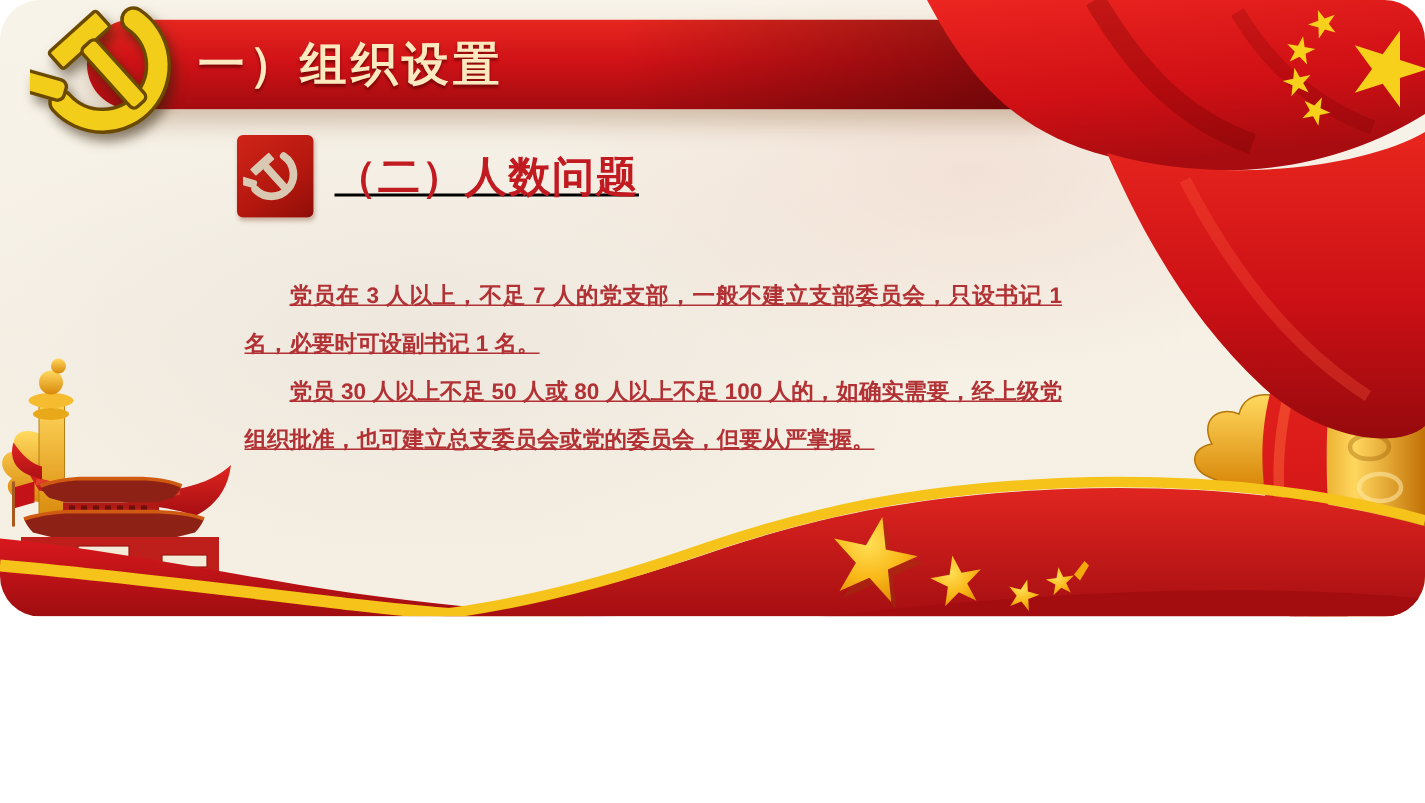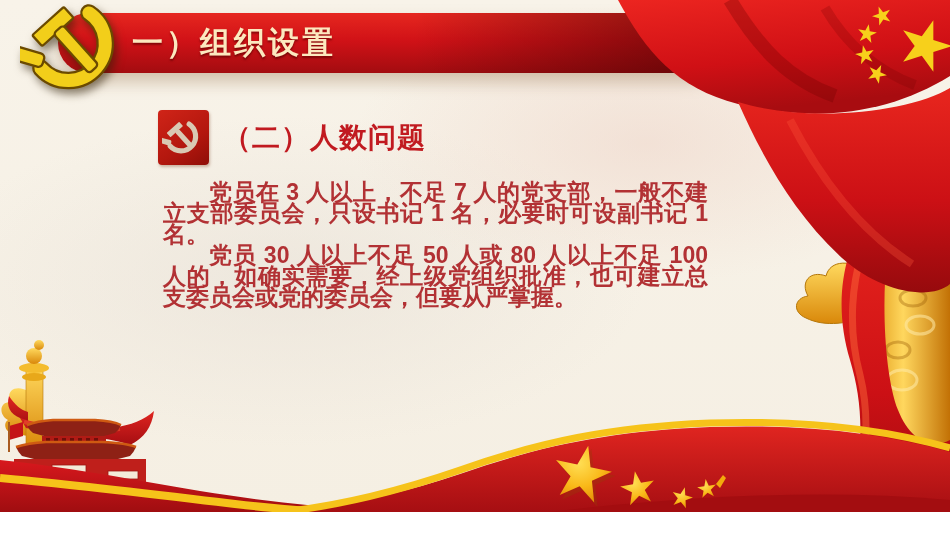--- a/index.html
+++ b/index.html
@@ -1,24 +1,25 @@
 <!DOCTYPE html>
 <html><head>
 <meta charset="utf-8">
 <style>
   html,body{margin:0;padding:0;}
   body{font-family:"Liberation Sans", sans-serif;}
   .slide{
     position:relative;
-    width:950px;height:512px;
+    width:950px;height:411px;
     overflow:hidden;
     background:
       radial-gradient(420px 200px at 68% 28%, rgba(236,205,193,.45), transparent 70%),
       radial-gradient(500px 230px at 30% 55%, rgba(228,221,212,.5), transparent 72%),
       linear-gradient(#f8f3e9, #f5efe3);
+    border-radius: 27px;
   }
   .slide *{box-sizing:border-box;}
   svg.deco{position:absolute;pointer-events:none;display:block;}
 
   
   .top-banner{
     position:absolute;left:58px;top:13px;width:648px;height:60px;
     border-radius:30px 8px 10px 30px;
     background:
       linear-gradient(90deg, rgba(0,0,0,0) 55%, rgba(55,0,0,.55) 100%),
@@ -30,38 +31,39 @@
     font-size:31px;font-weight:bold;color:#fce9bf;letter-spacing:3px;
     text-shadow:0 2px 2px rgba(90,0,0,.65);
     white-space:nowrap;
   }
   .party-emblem{
     position:absolute;left:20px;top:0px;
     filter:drop-shadow(3px 5px 4px rgba(50,32,8,.55));
   }
 
   
-  .section-heading{position:absolute;left:158px;top:110px;display:flex;align-items:center;}
+  .section-heading{position:absolute;left:158px;top:90px;display:flex;align-items:center;text-decoration:underline;}
   .heading-icon{
     width:51px;height:55px;border-radius:4px;
     background:linear-gradient(145deg,#d02418 0%, #b3170e 60%, #8f0e08 100%);
     display:flex;align-items:center;justify-content:center;
     box-shadow:1px 2px 3px rgba(120,60,30,.35);
   }
   .heading-title{
     margin-left:14px;
     font-size:28px;font-weight:bold;color:#c11a20;letter-spacing:1px;
     white-space:nowrap;
   }
 
   
   .body-text{
     position:absolute;left:163px;top:182px;width:545px;
-    font-size:23px;line-height:21px;font-weight:bold;color:#b23134;
+    font-size:15px;line-height:32px;font-weight:bold;color:#b23134;
     text-align:justify;
+    text-decoration:underline;
   }
   .body-text p{margin:0;text-indent:2em;}
 </style>
 </head>
 <body>
 
 <div class="slide">
 
   <svg width="0" height="0" style="position:absolute">
     <defs>

